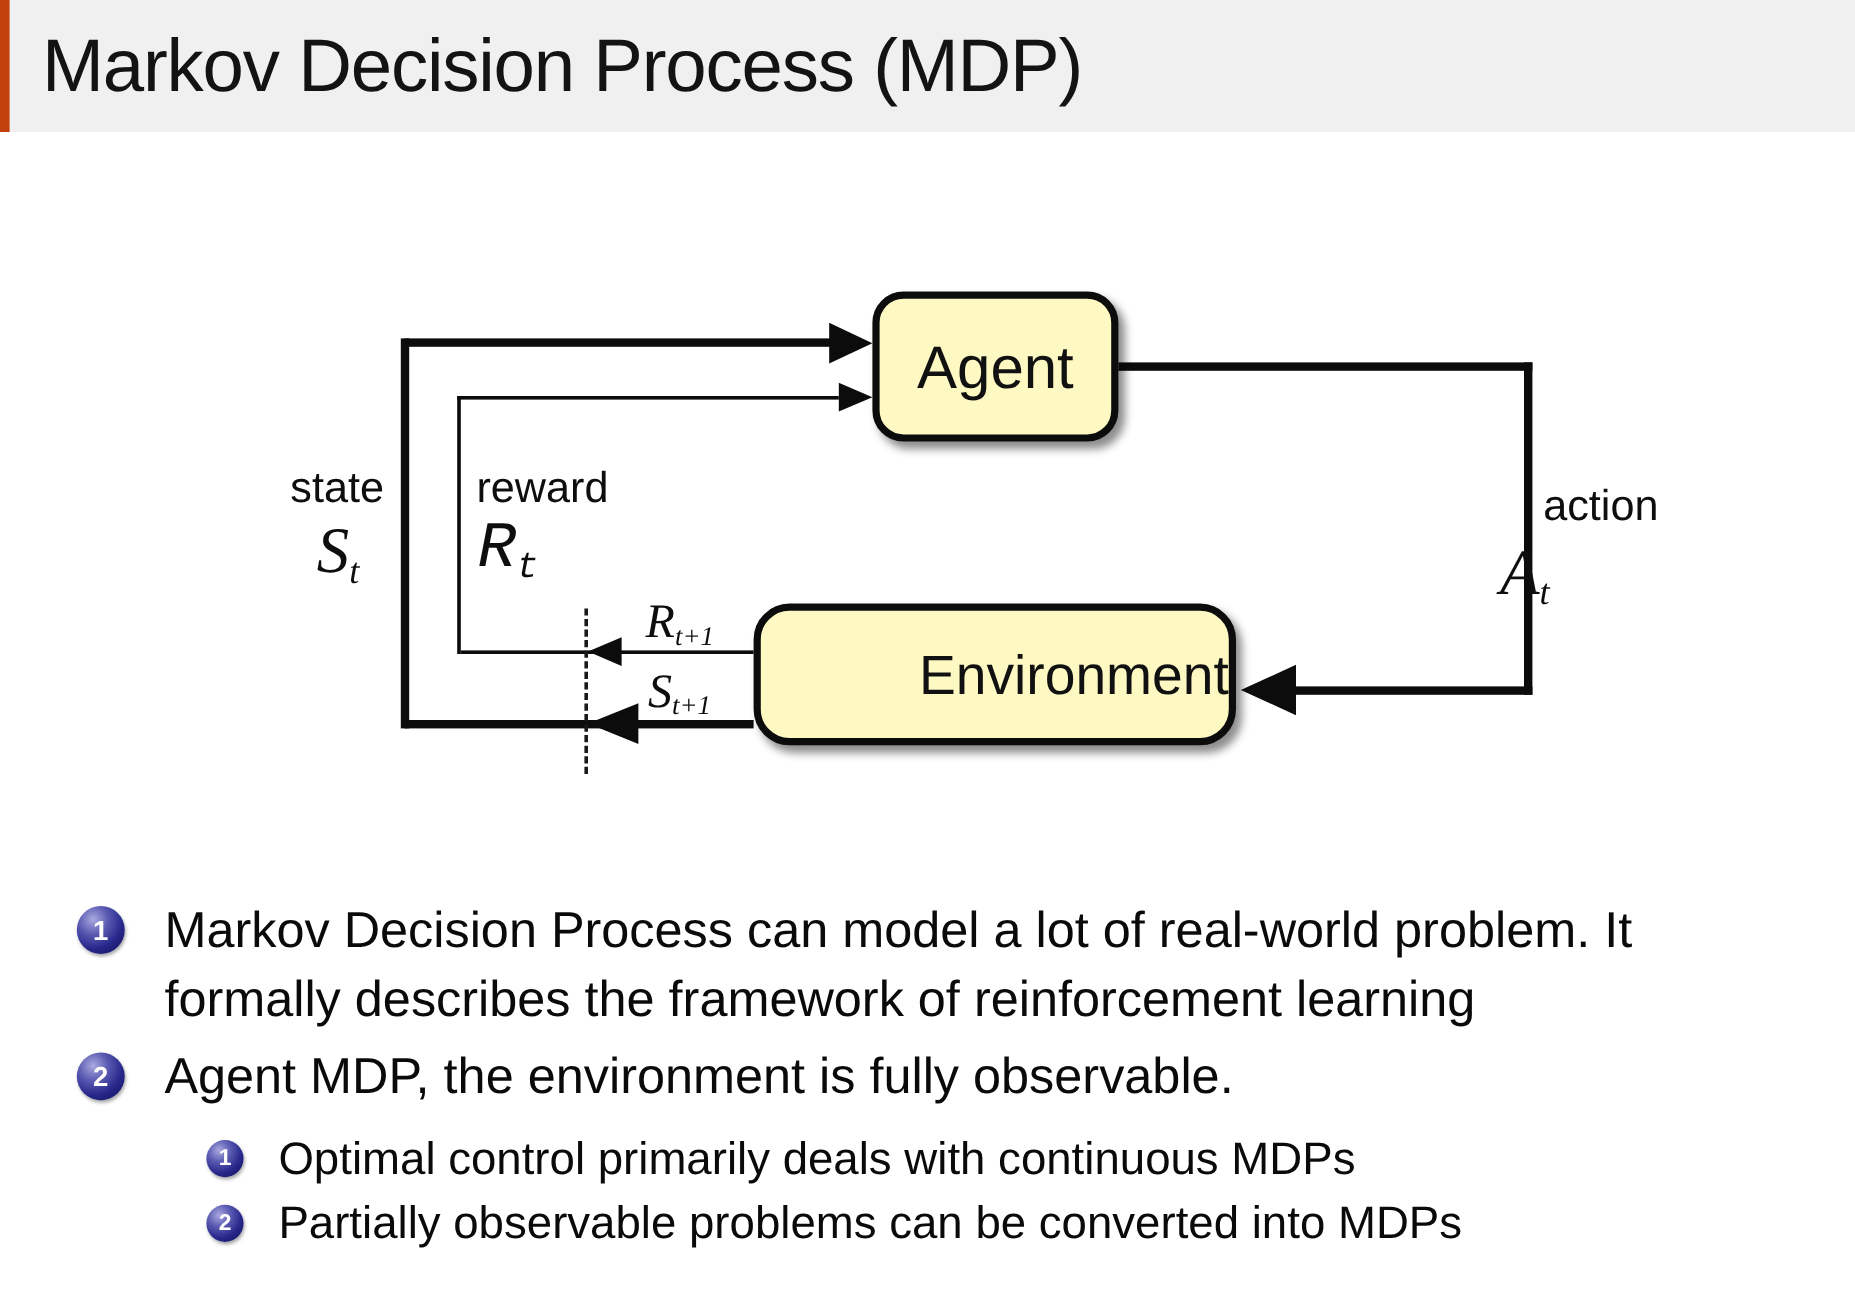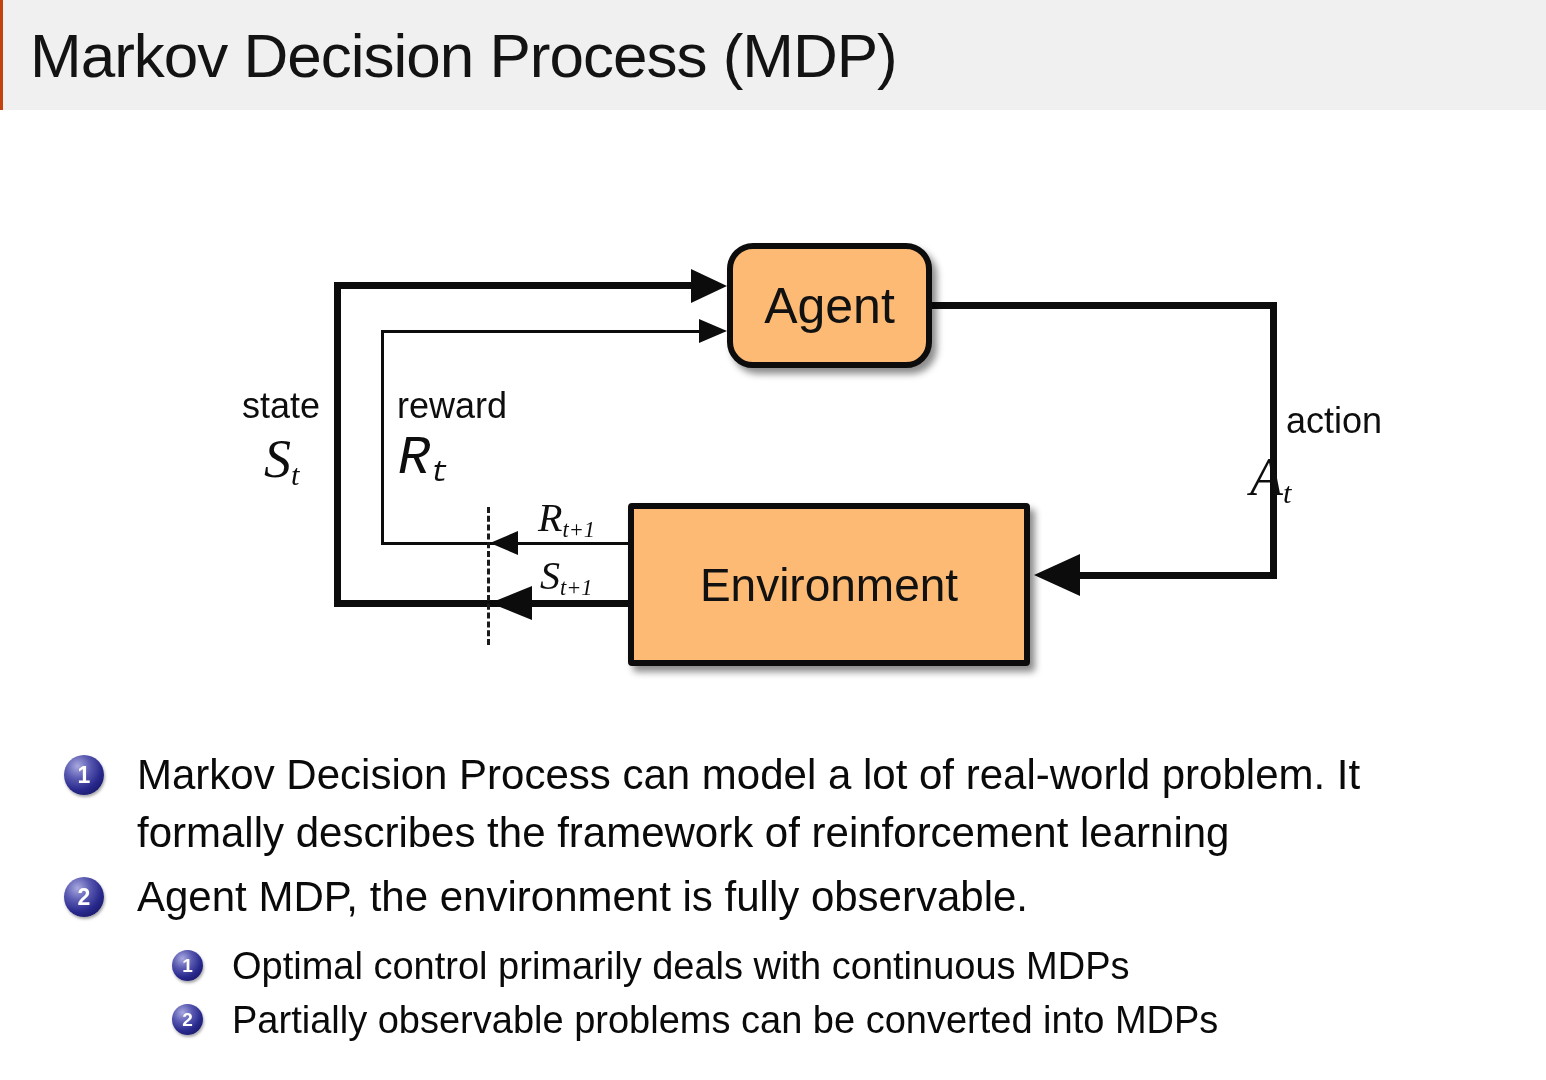--- a/index.html
+++ b/index.html
@@ -8,41 +8,41 @@
     width:1546px;height:1080px;
     background:#ffffff;
     overflow:hidden;
     font-family:"Liberation Sans","DejaVu Sans",sans-serif;
     color:#111;
   }
   
   .title-band{
     position:absolute;left:0;top:0;width:1546px;height:110px;
     background:#f0f0f0;
-    border-left:3px solid #c2410c;
+    border-left:8px solid #c2410c;
     box-sizing:border-box;
     display:flex;align-items:center;
   }
   .title-band .title{
     margin-left:27px;
     font-size:62px;
     letter-spacing:-1px;
     color:#131313;
     white-space:nowrap;
   }
   
   .diagram{position:absolute;inset:0;}
   .dline{position:absolute;background:#0c0c0c;}
   .dbox{
-    position:absolute;background:#fdba74;border:6px solid #0c0c0c;
+    position:absolute;background:#fef9c3;border:6px solid #0c0c0c;
     box-sizing:border-box;display:flex;align-items:center;justify-content:center;
     box-shadow:5px 6px 7px rgba(0,0,0,0.45);
   }
   .agent-box{left:727px;top:243px;width:205px;height:125px;border-radius:26px;font-size:50px;}
-  .env-box{left:628px;top:503px;width:402px;height:163px;border-radius:4px;font-size:46px;}
+  .env-box{left:628px;top:503px;width:402px;height:118px;border-radius:30px;font-size:46px;justify-content:flex-end;}
   .arrow{position:absolute;width:0;height:0;}
   .arrow.right-big{border-top:17px solid transparent;border-bottom:17px solid transparent;border-left:36px solid #0c0c0c;}
   .arrow.right-small{border-top:12px solid transparent;border-bottom:12px solid transparent;border-left:28px solid #0c0c0c;}
   .arrow.left-big{border-top:17px solid transparent;border-bottom:17px solid transparent;border-right:42px solid #0c0c0c;}
   .arrow.left-small{border-top:12px solid transparent;border-bottom:12px solid transparent;border-right:28px solid #0c0c0c;}
   .arrow.left-huge{border-top:21px solid transparent;border-bottom:21px solid transparent;border-right:46px solid #0c0c0c;}
   .dashed-line{position:absolute;left:487px;top:507px;height:138px;width:0;border-left:3px dashed #1a1a1a;}
   .dlabel{position:absolute;font-size:36px;color:#0e0e0e;white-space:nowrap;}
   .msym{
     position:absolute;white-space:nowrap;

